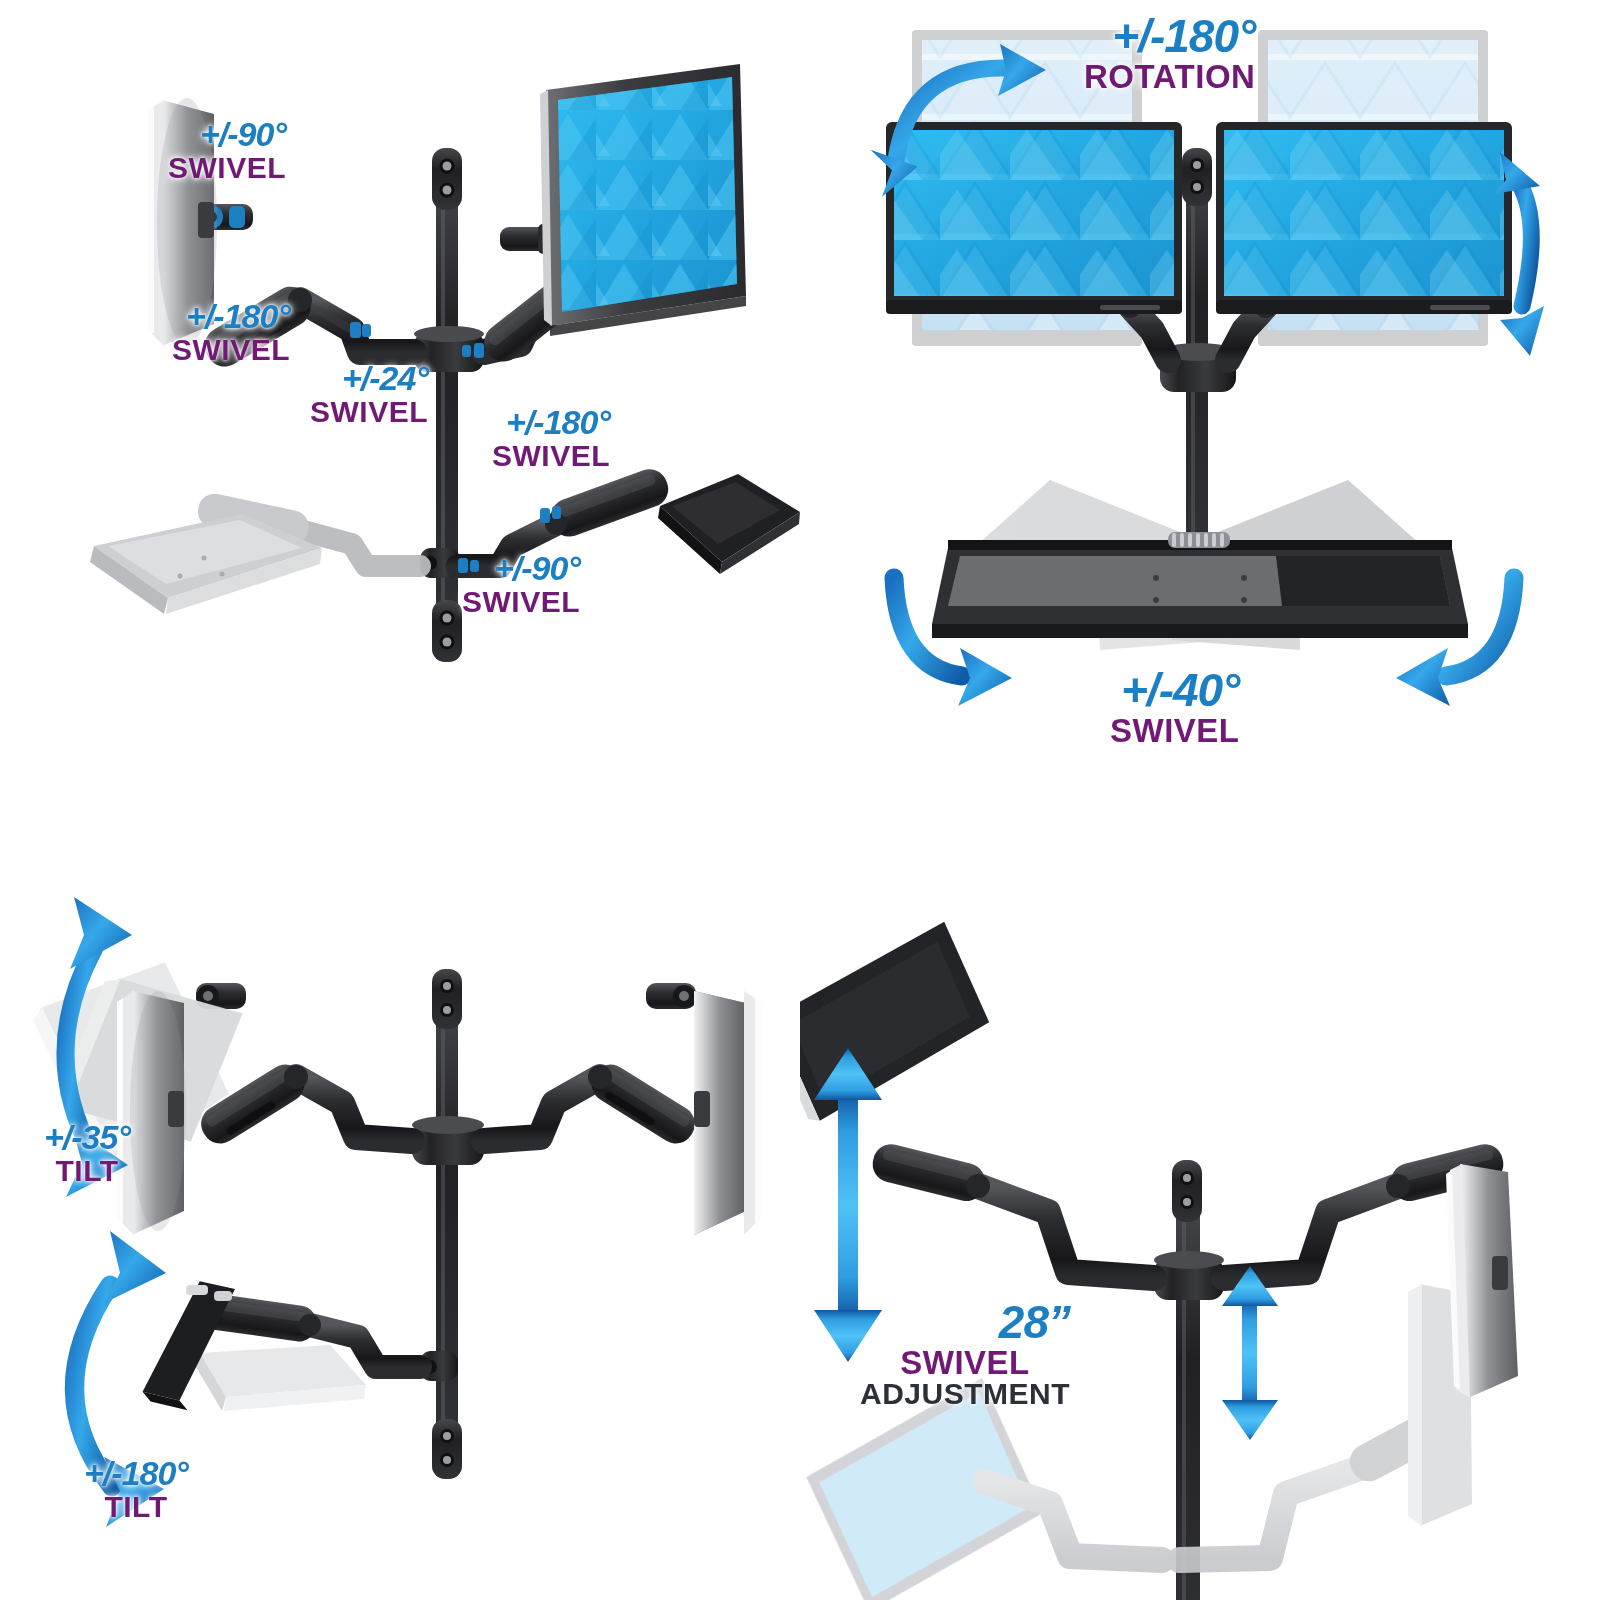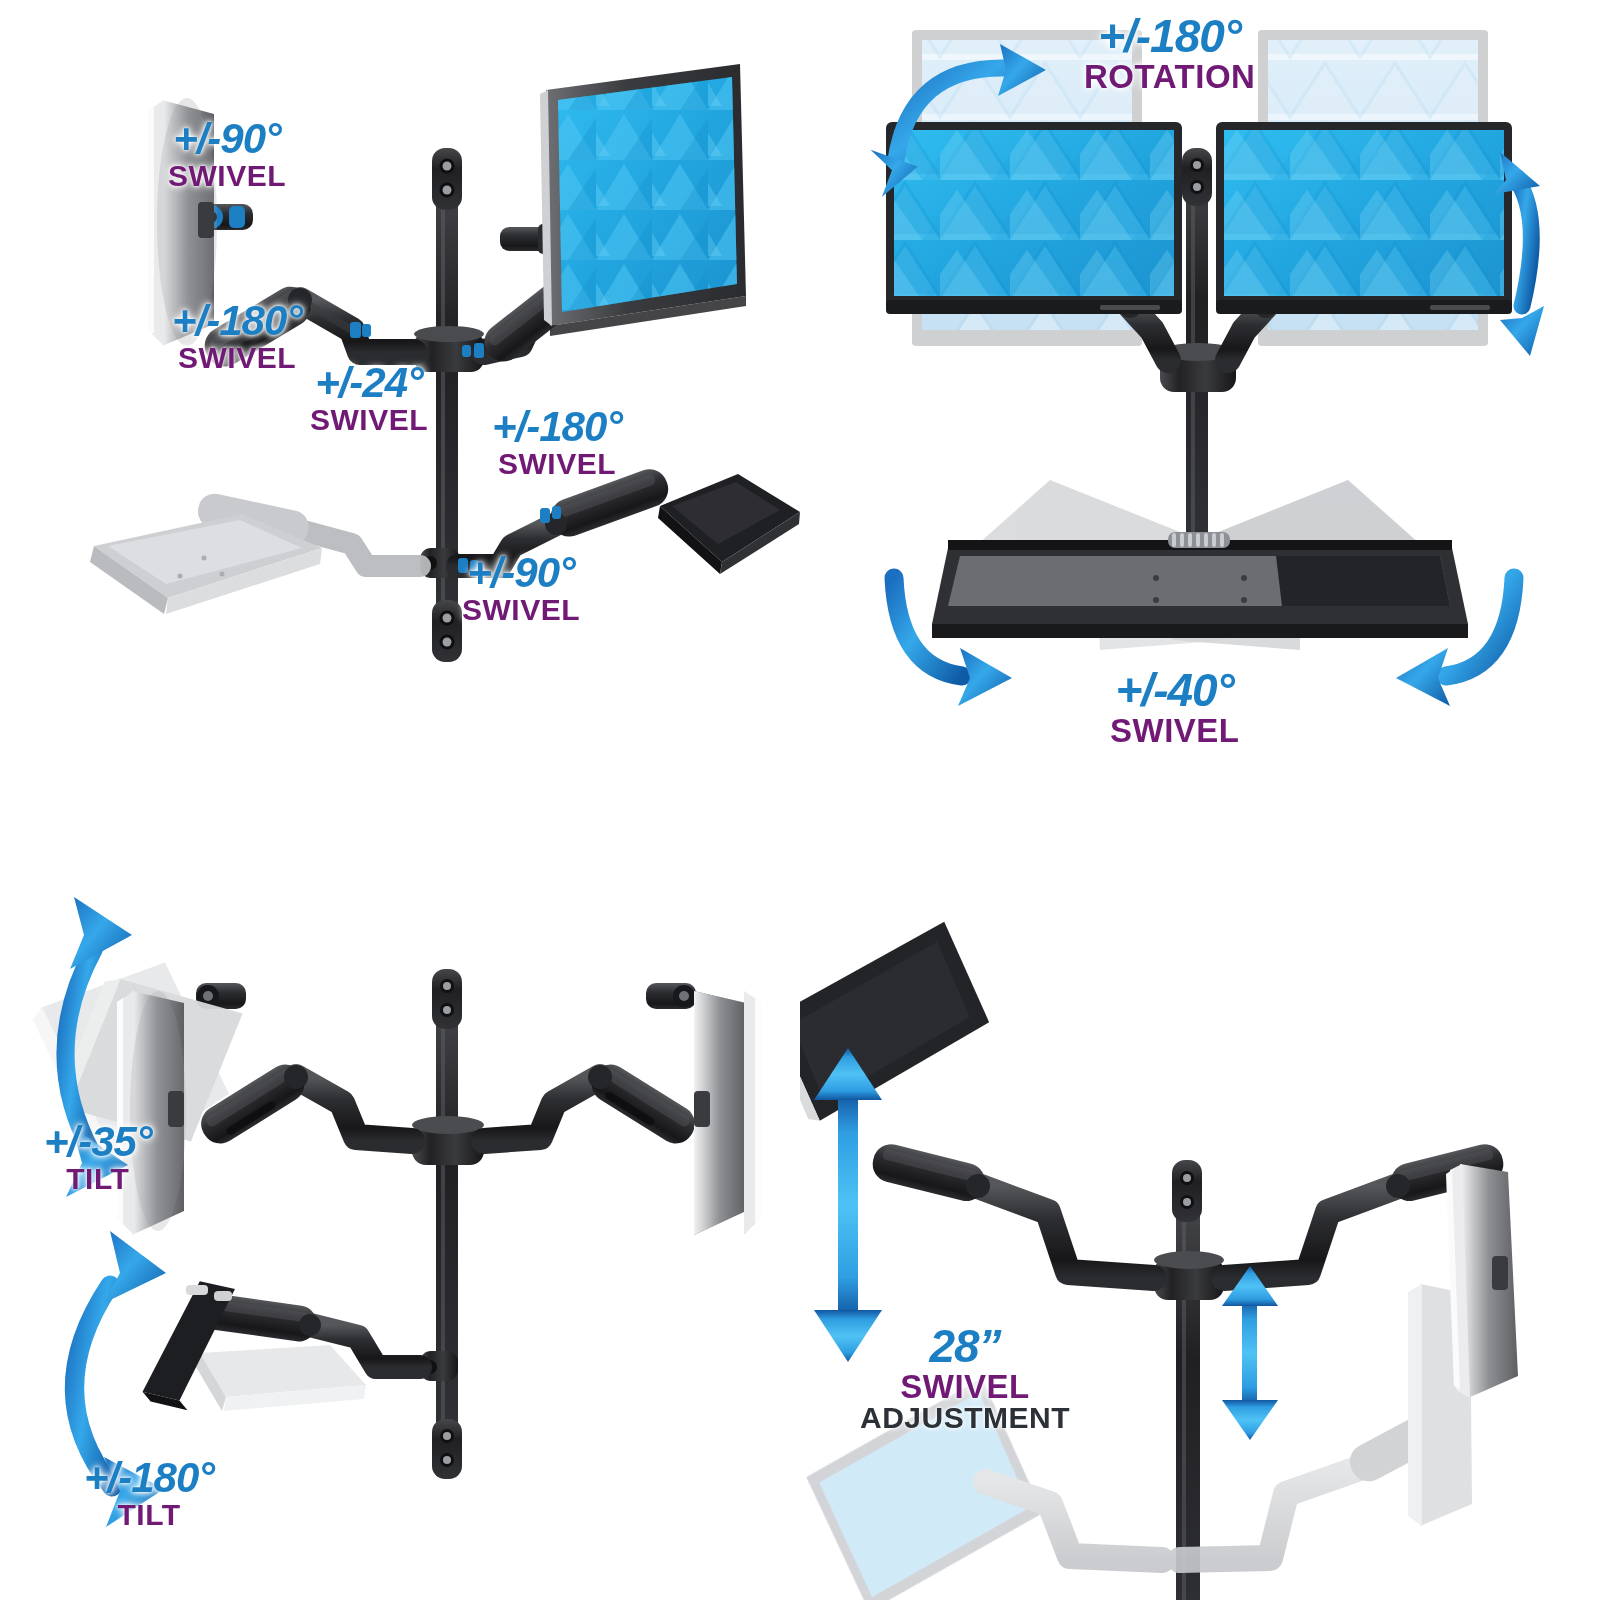--- a/index.html
+++ b/index.html
@@ -11,29 +11,29 @@
   .quad{position:absolute;width:800px;height:800px;overflow:visible;}
   #q-tl{left:0;top:0}
   #q-tr{left:800px;top:0}
   #q-bl{left:0;top:785px}
   #q-br{left:800px;top:800px}
 
   
   .callout{position:absolute;text-align:center;line-height:0.98;white-space:nowrap;z-index:60;}
   .callout .val{
     display:block;color:#1d7fc3;font-weight:bold;font-style:italic;
-    letter-spacing:-1px;text-shadow:0 0 3px #fff,0 0 6px #fff,0 0 10px #fff;
+    letter-spacing:-1px;text-shadow:0 0 3px #fff,0 0 6px #fff,0 0 10px #fff;text-align:right;
   }
   .callout .unit{
     display:block;color:#701a75;font-weight:bold;letter-spacing:0.5px;
     text-shadow:0 0 3px #fff,0 0 6px #fff,0 0 10px #fff;
   }
   .sz-lg .val{font-size:46px}
   .sz-lg .unit{font-size:33px;margin-top:2px}
-  .sz-md .val{font-size:42px}
+  .sz-md .val{font-size:34px}
   .sz-md .unit{font-size:30px;margin-top:2px}
   .unit2{display:block;color:#2c3137;font-weight:bold;font-size:30px;letter-spacing:0.5px;
     text-shadow:0 0 3px #fff,0 0 6px #fff;text-align:right;}
 
   
   .art{position:absolute;left:0;top:0;width:800px;height:800px;}
   .art.z1{z-index:10}
   .art.z3{z-index:50}
 </style>
 </head>
@@ -634,18 +634,18 @@
       <polygon points="346,1056 374,1096 318,1096"></polygon>
       <polygon points="346,1230 374,1190 318,1190"></polygon>
     </g>
     <g fill="url(#vArrow)">
       <rect x="722" y="894" width="20" height="402"></rect>
       <polygon points="732,848 766,900 698,900"></polygon>
       <polygon points="732,1342 766,1290 698,1290"></polygon>
     </g>
   </svg>
 
-  <div class="callout sz-lg" style="left:60px;top:524px">
+  <div class="callout sz-lg" style="left:60px;top:500px">
     <span class="val">28”</span>
     <span class="unit">SWIVEL</span>
     <span class="unit2">ADJUSTMENT</span>
   </div>
 </div>
 
 </body></html>

